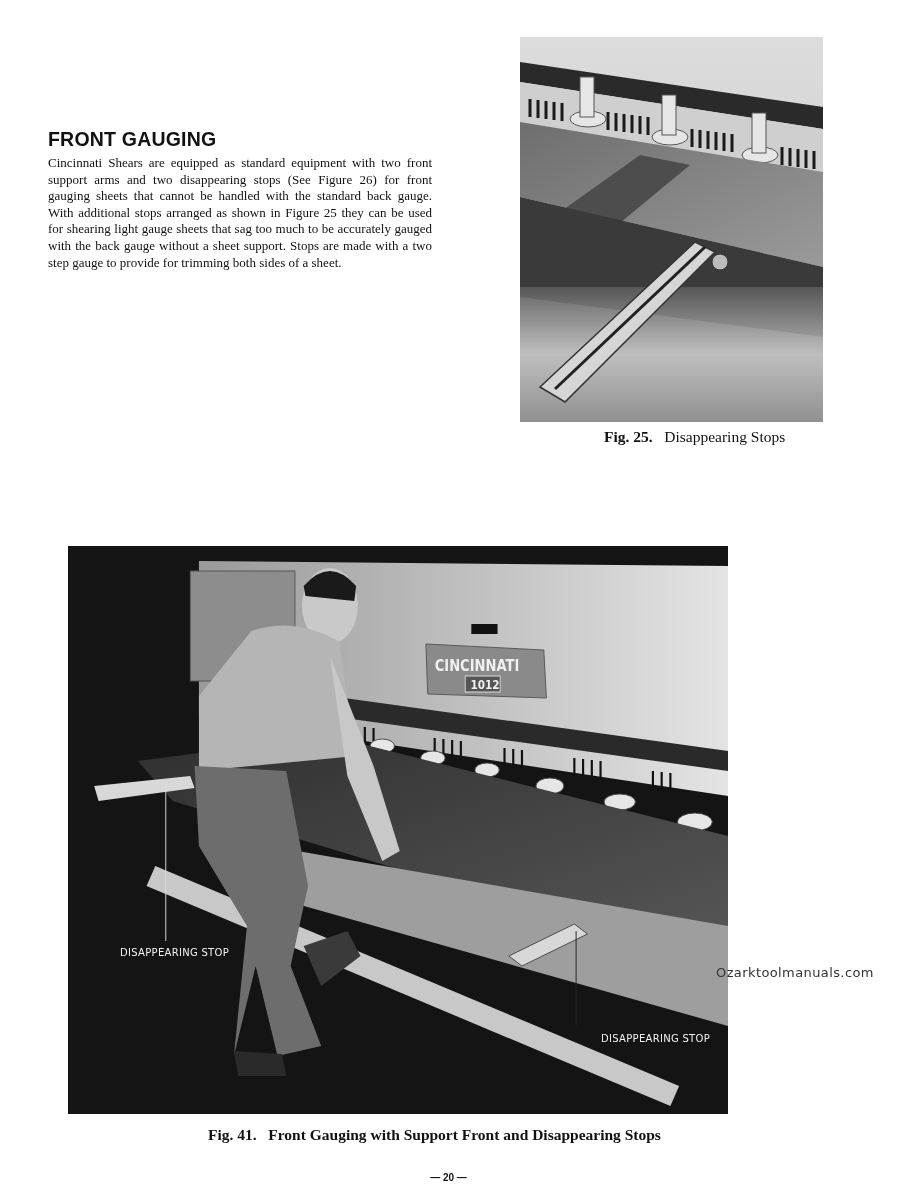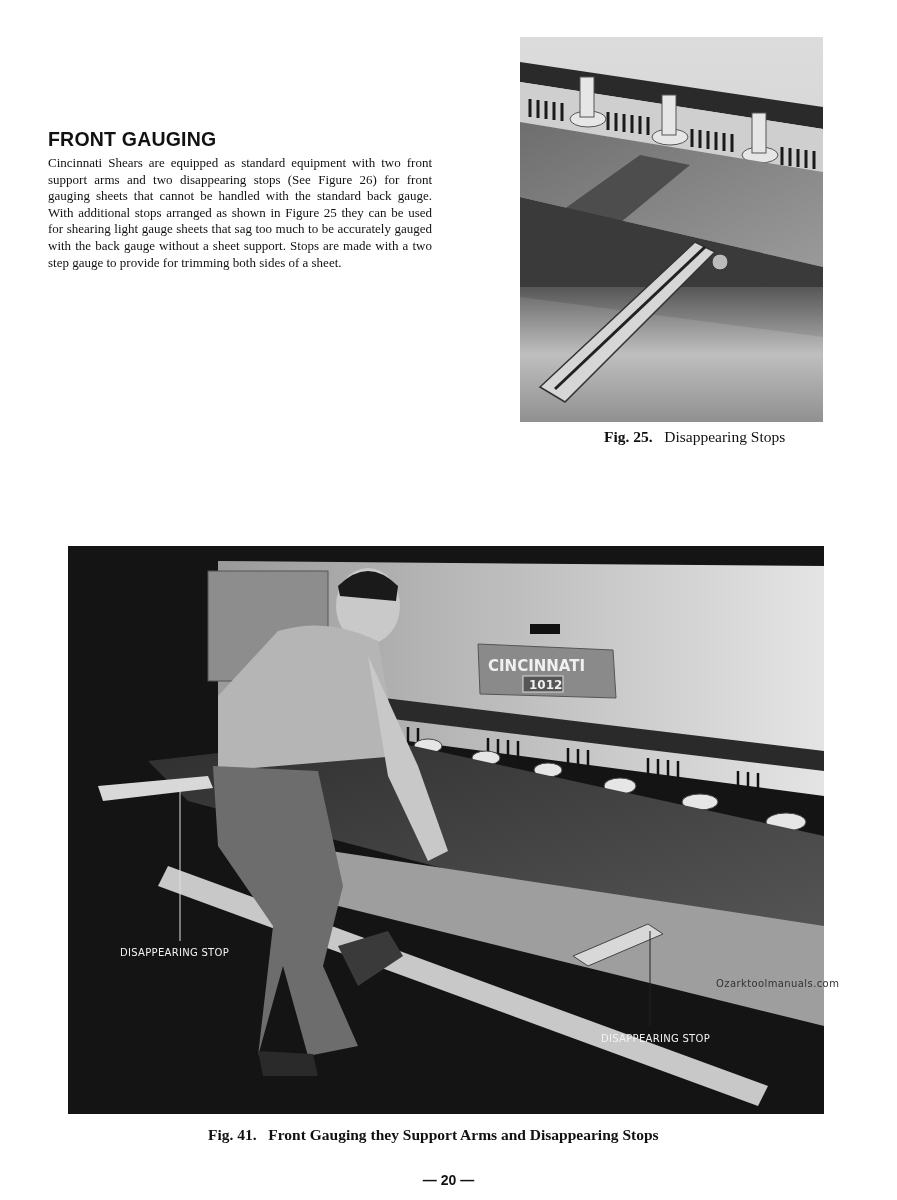--- a/index.html
+++ b/index.html
@@ -11,41 +11,41 @@
   }
   .body-text {
     position: absolute; left: 48px; top: 155px; width: 384px;
     font-family: "Liberation Serif", "DejaVu Serif", serif;
     font-size: 13px; line-height: 16.6px; text-align: justify;
     margin: 0; hyphens: manual;
   }
   .photo { position: absolute; overflow: hidden; background: #777; }
   .photo svg { display: block; width: 100%; height: 100%; }
   #fig25 { left: 520px; top: 37px; width: 303px; height: 385px; }
-  #fig26 { left: 68px; top: 546px; width: 756px; height: 568px; }
+  #fig26 { left: 68px; top: 546px; width: 660px; height: 568px; }
   .caption {
     position: absolute; font-family: "Liberation Serif", "DejaVu Serif", serif;
     font-size: 15.5px; white-space: pre; margin: 0;
   }
   .caption .fignum { font-weight: bold; }
   #cap25 { left: 576px; top: 428px; margin-left: 28px; }
   #cap26 { left: 208px; top: 1126px; }
   .callout {
     position: absolute; font-family: "DejaVu Sans", sans-serif; font-weight: normal;
     font-size: 10px; color: #f2f2f2; letter-spacing: 0.3px; white-space: nowrap;
   }
   #callout-left { left: 120px; top: 947px; }
   #callout-right { left: 601px; top: 1033px; }
   .watermark {
     position: absolute; left: 716px; top: 965px;
-    font-family: "DejaVu Sans", sans-serif; font-size: 10px; color: #333; letter-spacing: 0.4px; margin-top: 13px;
+    font-family: "DejaVu Sans", sans-serif; font-size: 13px; color: #333; letter-spacing: 0.4px;
   }
   .page-number {
     position: absolute; left: 0; width: 897px; top: 1172px; text-align: center;
-    font-family: "Liberation Sans", "DejaVu Sans", sans-serif; font-weight: bold; font-size: 14px;
+    font-family: "Liberation Sans", "DejaVu Sans", sans-serif; font-weight: bold; font-size: 10px;
   }
 </style>
 </head>
 <body>
 
 <h2 class="heading">FRONT GAUGING</h2>
 <p class="body-text">Cincinnati Shears are equipped as standard equip­ment with two front support arms and two dis­appearing stops (See Figure 26) for front gauging sheets that cannot be handled with the standard back gauge. With additional stops arranged as shown in Figure 25 they can be used for shearing light gauge sheets that sag too much to be accurately gauged with the back gauge without a sheet support. Stops are made with a two step gauge to provide for trim­ming both sides of a sheet.</p>
 
 <div class="photo" id="fig25">
   <svg viewBox="0 0 303 385" preserveAspectRatio="none">
@@ -190,15 +190,15 @@
       <path d="M190,505 L245,508 L250,530 L195,530 Z" fill="#2a2a2a"></path>
       <path d="M270,400 L320,385 L335,410 L290,440 Z" fill="#3a3a3a"></path>
     </g>
   </svg>
 
 </div>
 <div class="callout" id="callout-left">DISAPPEARING STOP</div>
 <div class="callout" id="callout-right">DISAPPEARING STOP</div>
 <div class="watermark">Ozarktoolmanuals.com</div>
 
-<p class="caption" id="cap26"><span class="fignum">Fig. 41.</span>   <span class="fignum">Front Gauging they Support Arms and Disappearing Stops</span></p>
+<p class="caption" id="cap26"><span class="fignum">Fig. 41.</span>   <span class="fignum">Front Gauging with Support Front and Disappearing Stops</span></p>
 
 <div class="page-number">— 20 —</div>
 
 </body></html>

